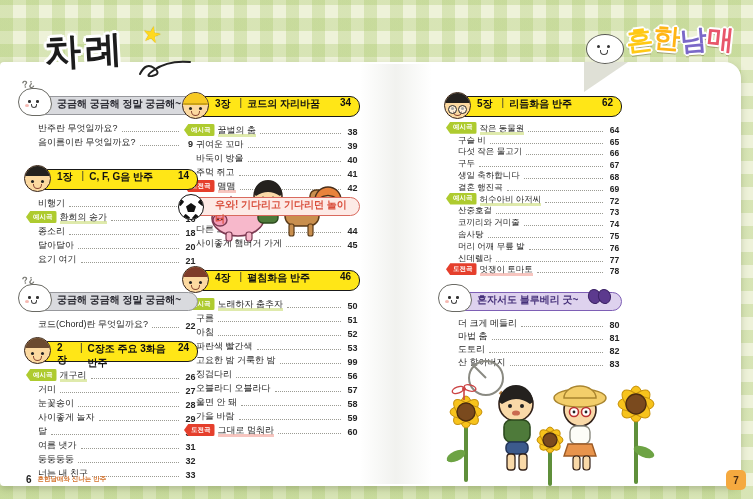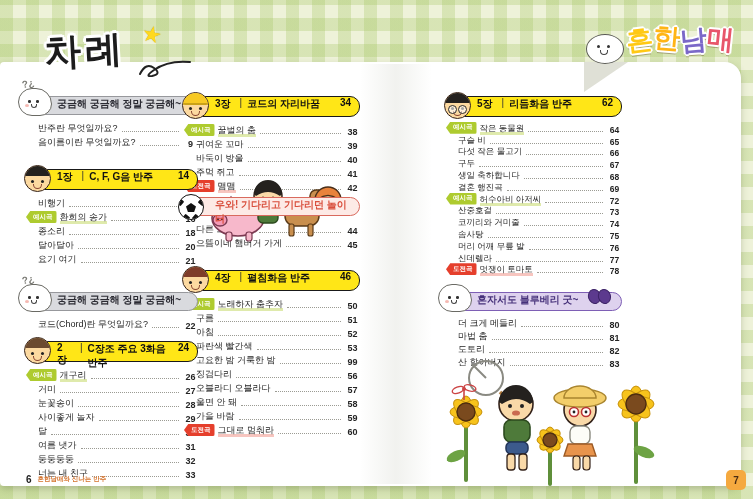--- a/index.html
+++ b/index.html
@@ -347,21 +347,21 @@
       <div class="banner pink">
         <span class="ch-title">우와! 기다리고 기다리던 놀이터</span>
       </div>
       <div class="items">
         <div class="toc-item">
           <span class="t">다른 그림 찾기</span>
           <span class="dots"></span>
           <span class="p">44</span>
         </div>
         <div class="toc-item">
-          <span class="t">으뜸이네 햄버거 가게</span>
+          <span class="t">사이좋게 햄버거 가게</span>
           <span class="dots"></span>
           <span class="p">45</span>
         </div>
       </div>
     </div>
     <div class="section" id="sec-ch4">
       <div class="face-icon hair-red">
         <div class="hair"></div>
         <div class="eye l"></div>
         <div class="eye r"></div>

